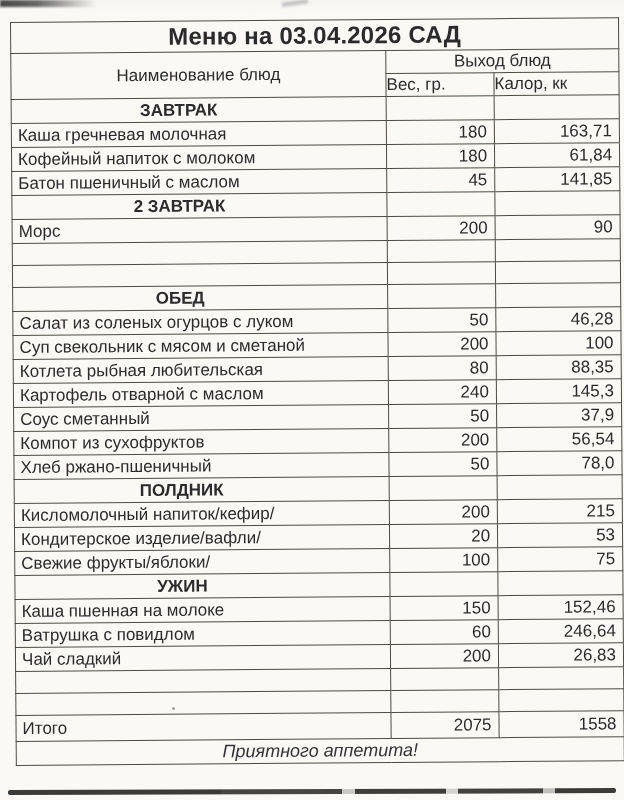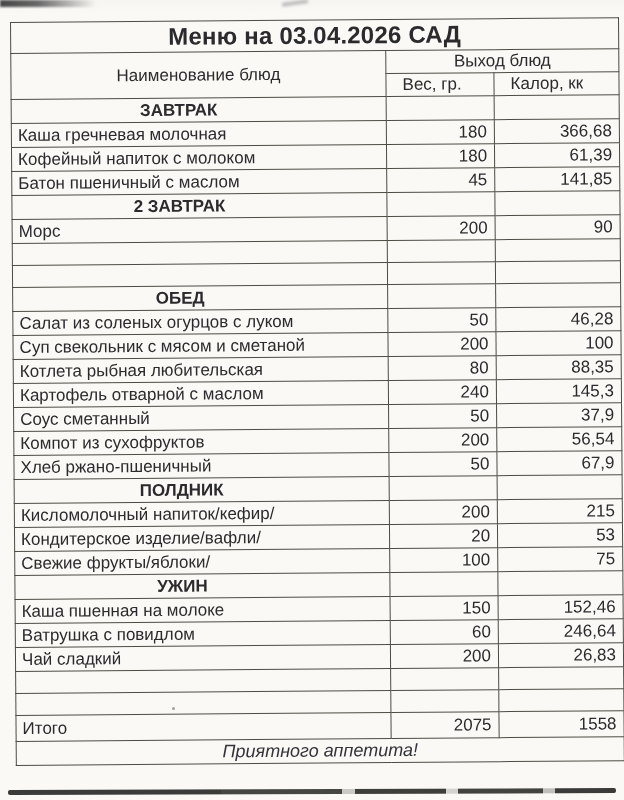--- a/index.html
+++ b/index.html
@@ -35,21 +35,21 @@
       #42423f 74% 88%, rgba(59,59,57,.3) 88% 90%, #3b3b39 90% 100%);}
   .paper-table{position:absolute;left:10px;top:22px;width:608px;
     transform:rotate(-0.45deg);transform-origin:0 0;}
   table{width:608px;border-collapse:collapse;table-layout:fixed;}
   col.c1{width:375px;}  col.c2{width:108px;}  col.c3{width:125px;}
   td{border:1.5px solid var(--line);height:24px;font-size:17px;
      padding:1px 5px;vertical-align:middle;overflow:hidden;white-space:nowrap;}
   .title-row td{height:29px;text-align:center;font-size:24px;font-weight:700;
      letter-spacing:.2px;padding:1px 0;}
   .c-head{text-align:center;height:20px;}
-  .c-sub{text-align:left;padding-left:16px;}
+  .c-sub{text-align:left;padding-left:0;}
   td.c-name{text-align:left;padding-left:6px;}
   td.c-num{text-align:right;padding-right:7px;}
   tr.section td.c-name{text-align:center;font-weight:700;padding-right:46px;}
   tr.empty td{height:22px;}
   tr.total td{height:26px;}
   .footer-row td{height:24px;text-align:center;font-style:italic;font-size:18px;
      color:#33333a;border-bottom-width:1.5px;}
 </style>
 </head>
 <body>
@@ -81,26 +81,26 @@
       </tbody>
       <tbody>
           <tr class="section">
     <td class="c-name">ЗАВТРАК</td>
     <td class="c-num"></td>
     <td class="c-num"></td>
   </tr>
           <tr>
     <td class="c-name">Каша гречневая молочная</td>
     <td class="c-num">180</td>
-    <td class="c-num">366,68</td>
+    <td class="c-num">163,71</td>
   </tr>
           <tr>
     <td class="c-name">Кофейный напиток с молоком</td>
     <td class="c-num">180</td>
-    <td class="c-num">61,39</td>
+    <td class="c-num">61,84</td>
   </tr>
           <tr>
     <td class="c-name">Батон пшеничный с маслом</td>
     <td class="c-num">45</td>
     <td class="c-num">141,85</td>
   </tr>
           <tr class="section">
     <td class="c-name">2 ЗАВТРАК</td>
     <td class="c-num"></td>
     <td class="c-num"></td>
@@ -151,21 +151,21 @@
     <td class="c-num">37,9</td>
   </tr>
           <tr>
     <td class="c-name">Компот из сухофруктов</td>
     <td class="c-num">200</td>
     <td class="c-num">56,54</td>
   </tr>
           <tr>
     <td class="c-name">Хлеб ржано-пшеничный</td>
     <td class="c-num">50</td>
-    <td class="c-num">67,9</td>
+    <td class="c-num">78,0</td>
   </tr>
           <tr class="section">
     <td class="c-name">ПОЛДНИК</td>
     <td class="c-num"></td>
     <td class="c-num"></td>
   </tr>
           <tr>
     <td class="c-name">Кисломолочный напиток/кефир/</td>
     <td class="c-num">200</td>
     <td class="c-num">215</td>

